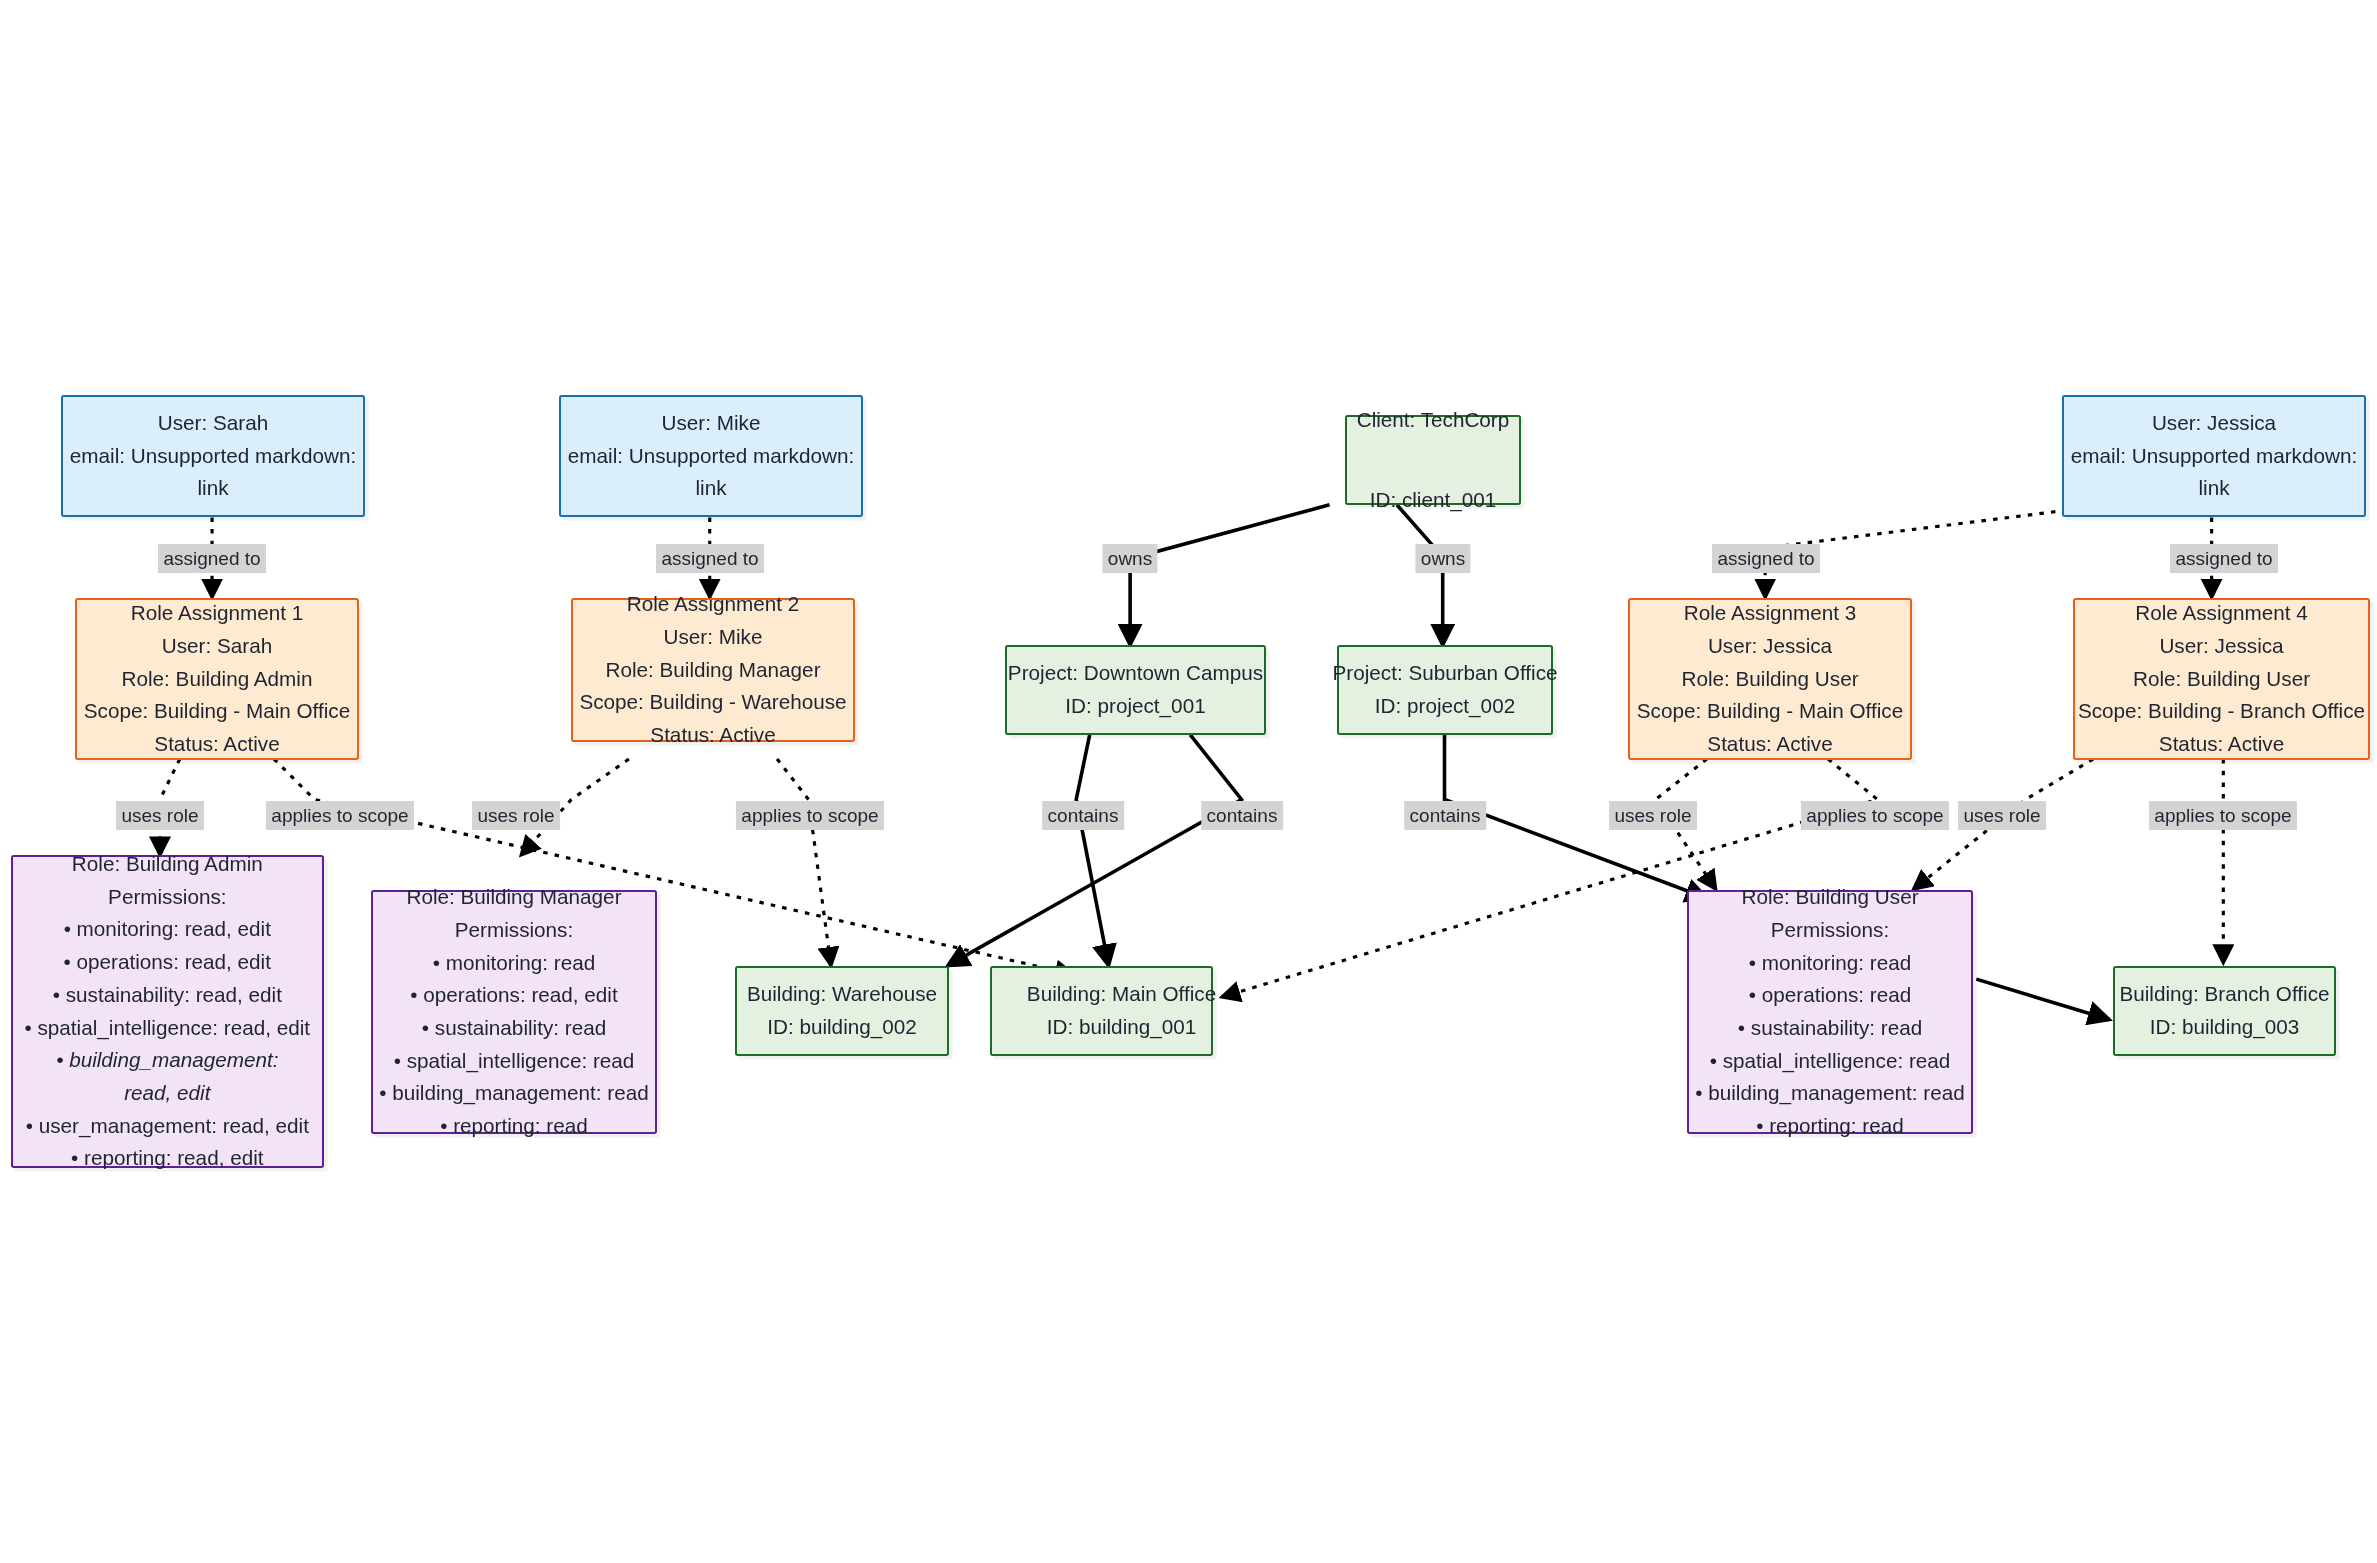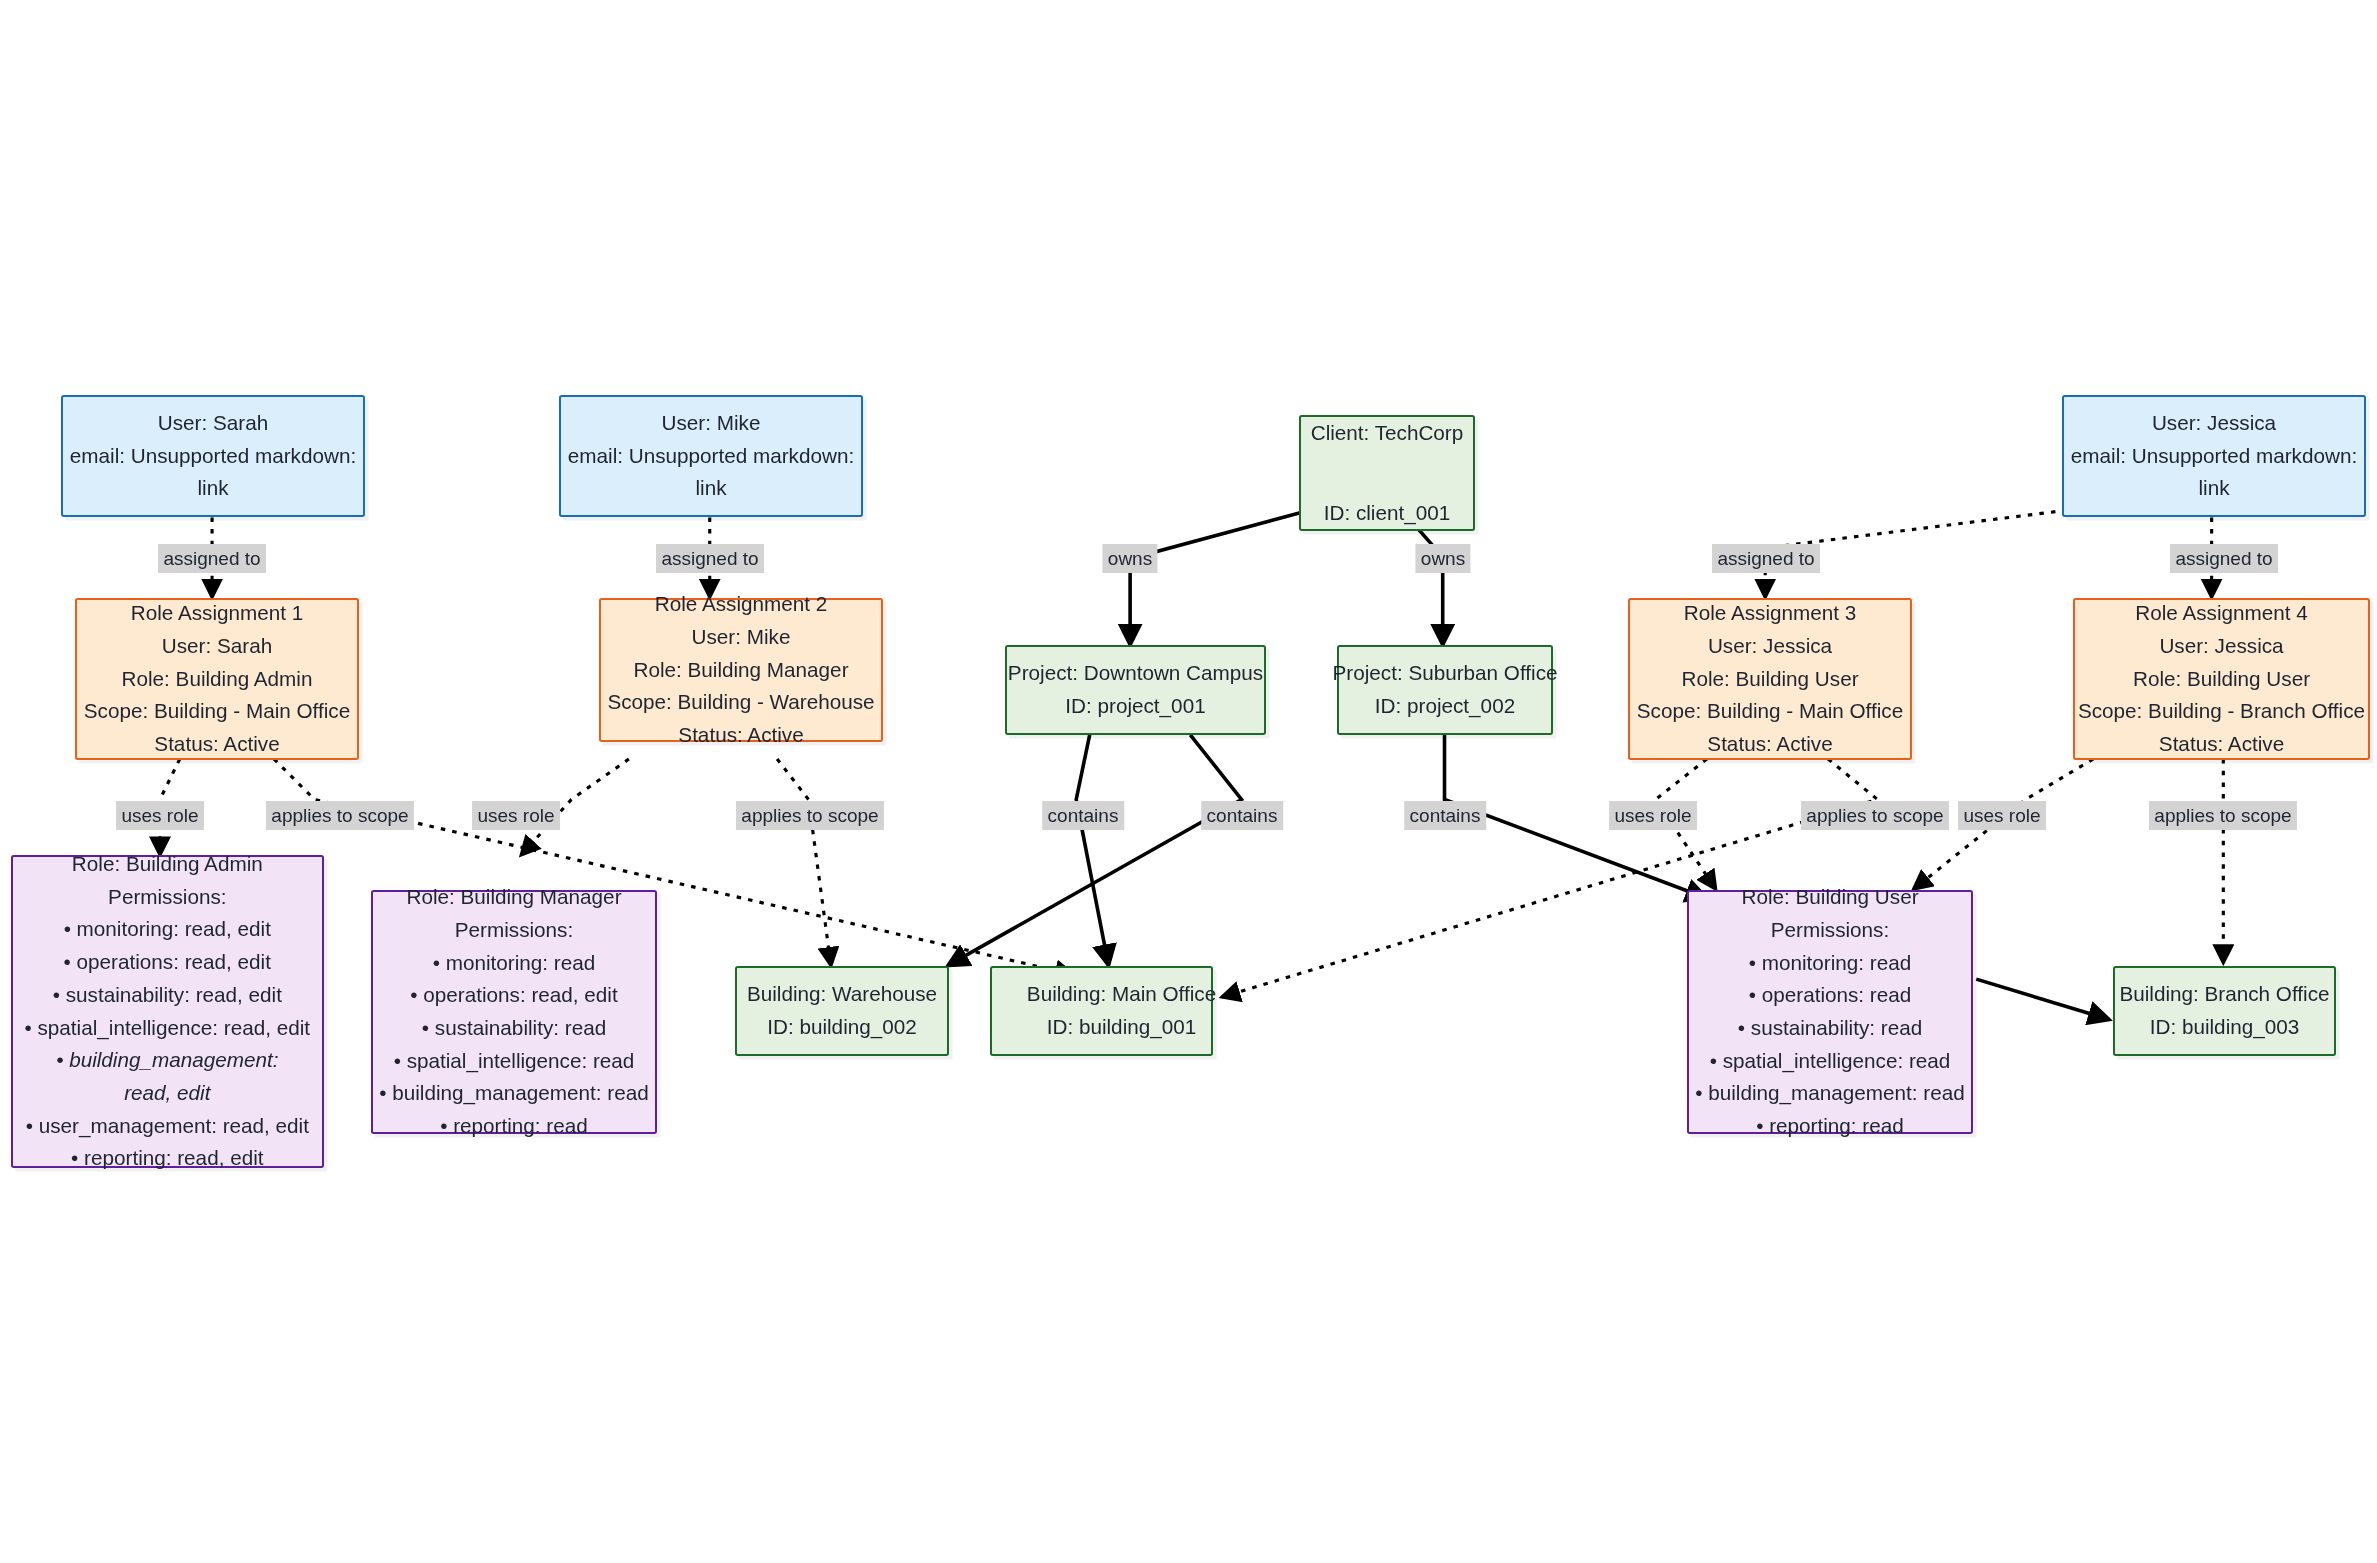--- a/index.html
+++ b/index.html
@@ -137,21 +137,21 @@
     <span class="ln">email: Unsupported markdown:</span>
     <span class="ln">link</span>
   </div>
 
   <div class="node n-user" style="left:2062px; top:395px; width:304px; height:122px;">
     <span class="ln">User: Jessica</span>
     <span class="ln">email: Unsupported markdown:</span>
     <span class="ln">link</span>
   </div>
 
-  <div class="node n-green" style="left:1299px; top:415px; width:176px; height:116px;gap:47px;">
+  <div class="node n-green" style="left:1345px; top:415px; width:176px; height:90px;gap:47px;">
     <span class="ln">Client: TechCorp</span>
     <span class="ln">ID: client_001</span>
   </div>
 
   <div class="node n-green" style="left:1005px; top:645px; width:261px; height:90px;">
     <span class="ln">Project: Downtown Campus</span>
     <span class="ln">ID: project_001</span>
   </div>
 
   <div class="node n-green" style="left:1337px; top:645px; width:216px; height:90px;">
@@ -160,21 +160,21 @@
   </div>
 
   <div class="node n-assign" style="left:75px; top:598px; width:284px; height:162px;">
     <span class="ln">Role Assignment 1</span>
     <span class="ln">User: Sarah</span>
     <span class="ln">Role: Building Admin</span>
     <span class="ln">Scope: Building - Main Office</span>
     <span class="ln">Status: Active</span>
   </div>
 
-  <div class="node n-assign" style="left:571px; top:598px; width:284px; height:144px;margin-left:28px;">
+  <div class="node n-assign" style="left:571px; top:598px; width:284px; height:144px;">
     <span class="ln">Role Assignment 2</span>
     <span class="ln">User: Mike</span>
     <span class="ln">Role: Building Manager</span>
     <span class="ln">Scope: Building - Warehouse</span>
     <span class="ln">Status: Active</span>
   </div>
 
   <div class="node n-assign" style="left:1628px; top:598px; width:284px; height:162px;">
     <span class="ln">Role Assignment 3</span>
     <span class="ln">User: Jessica</span>

